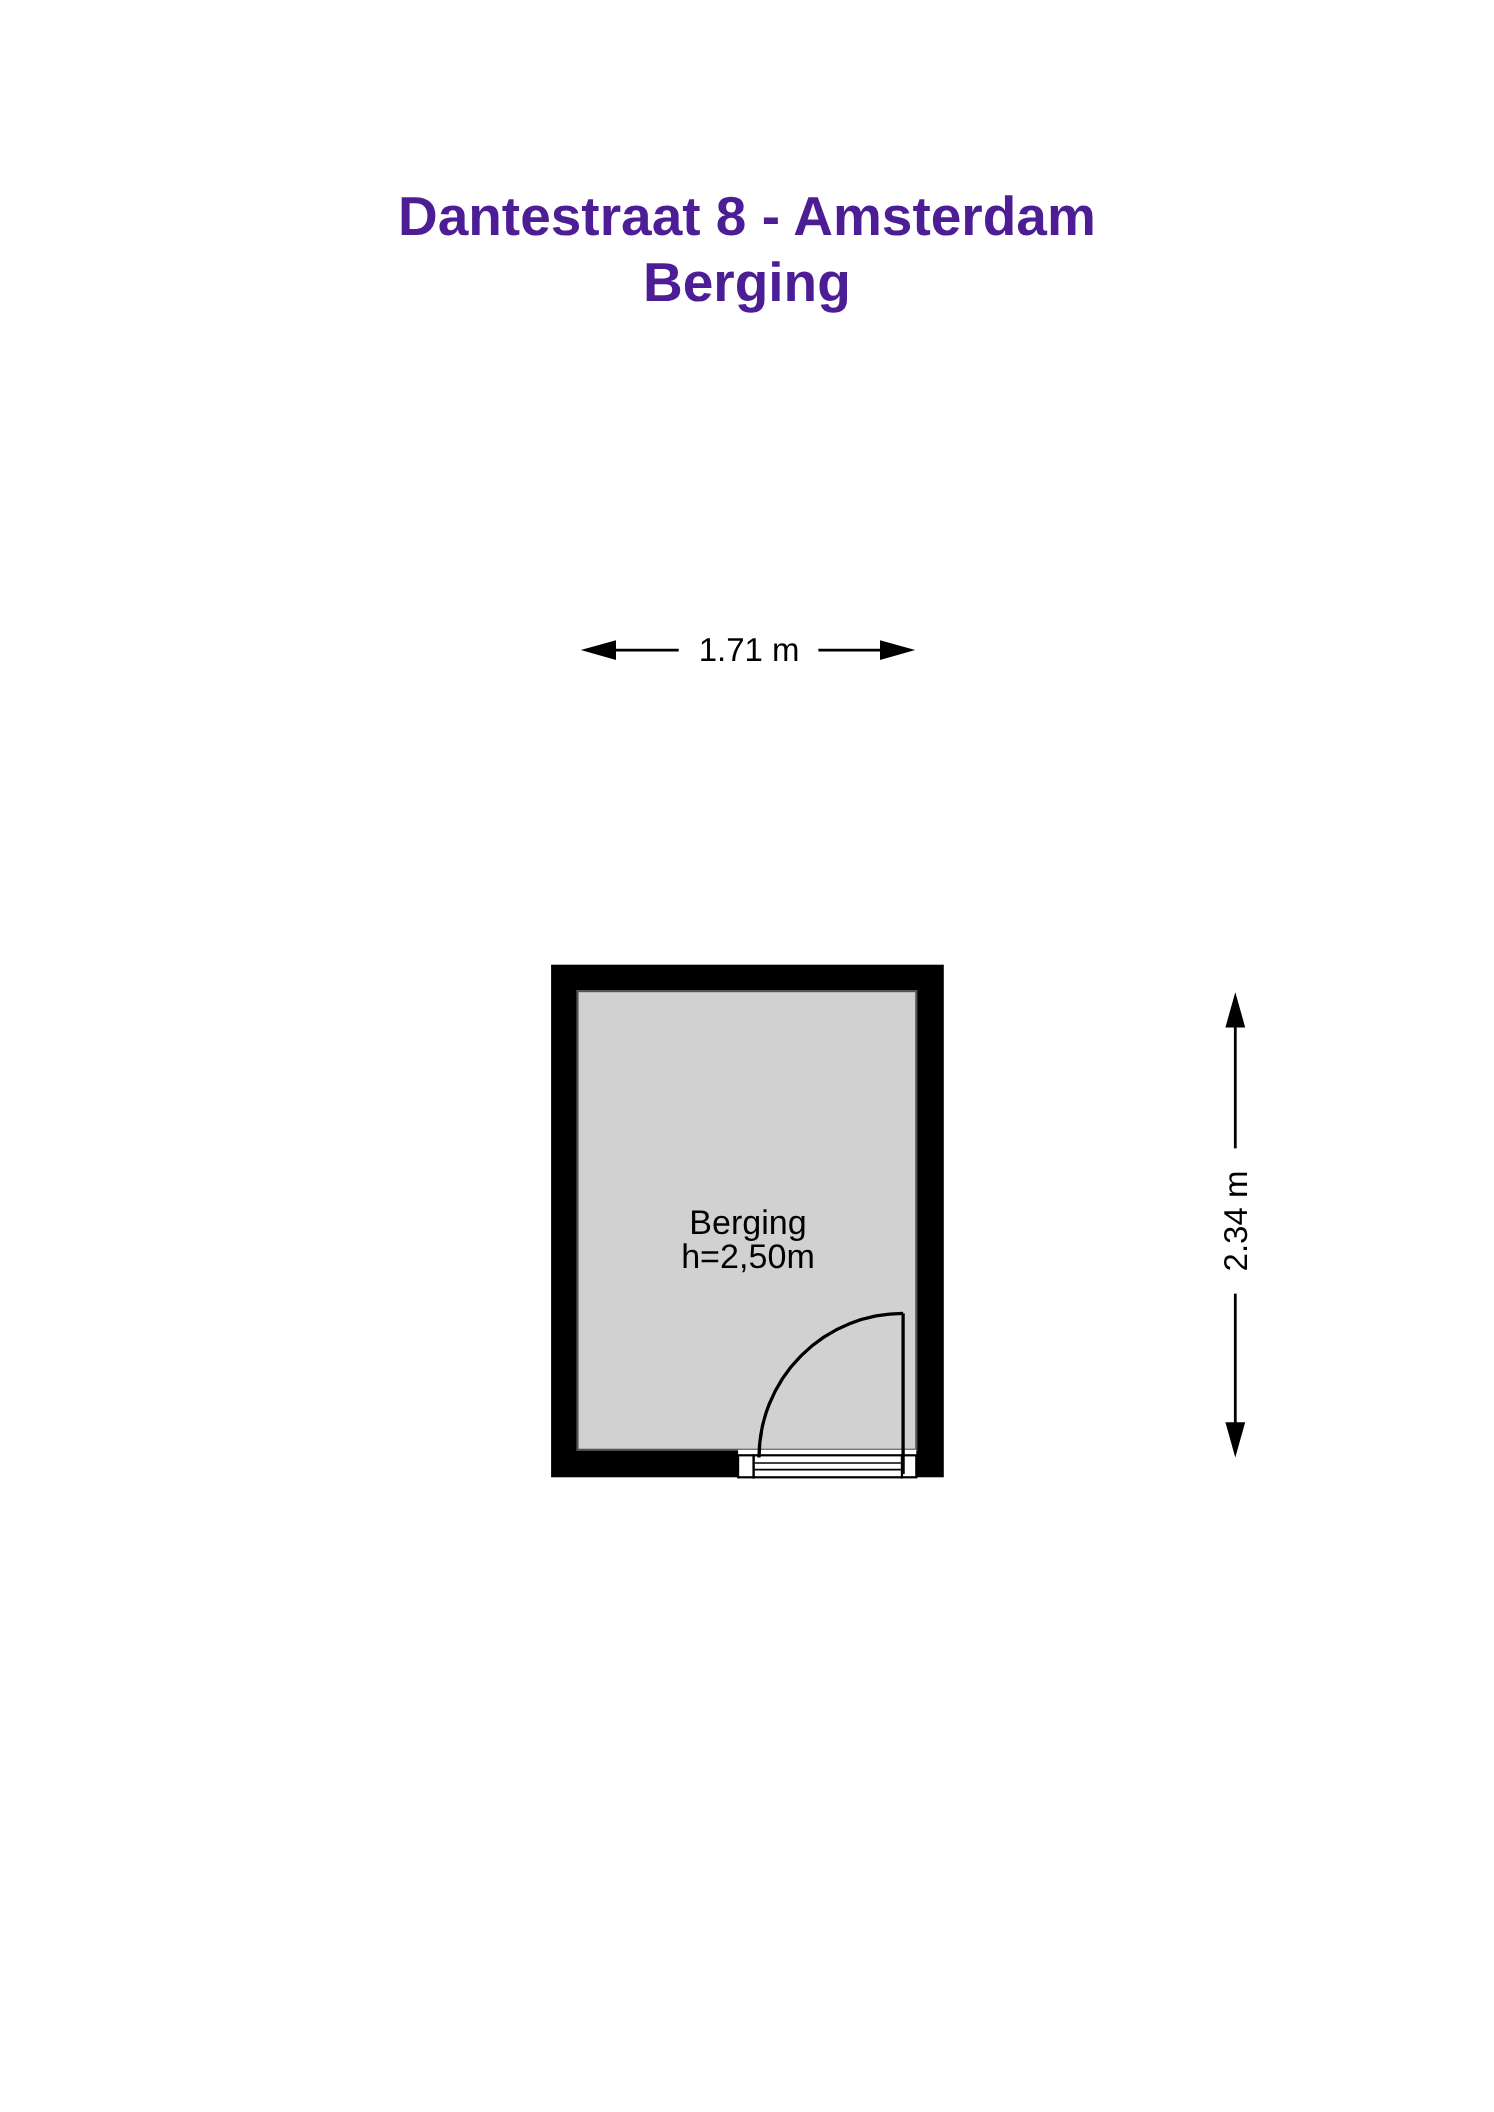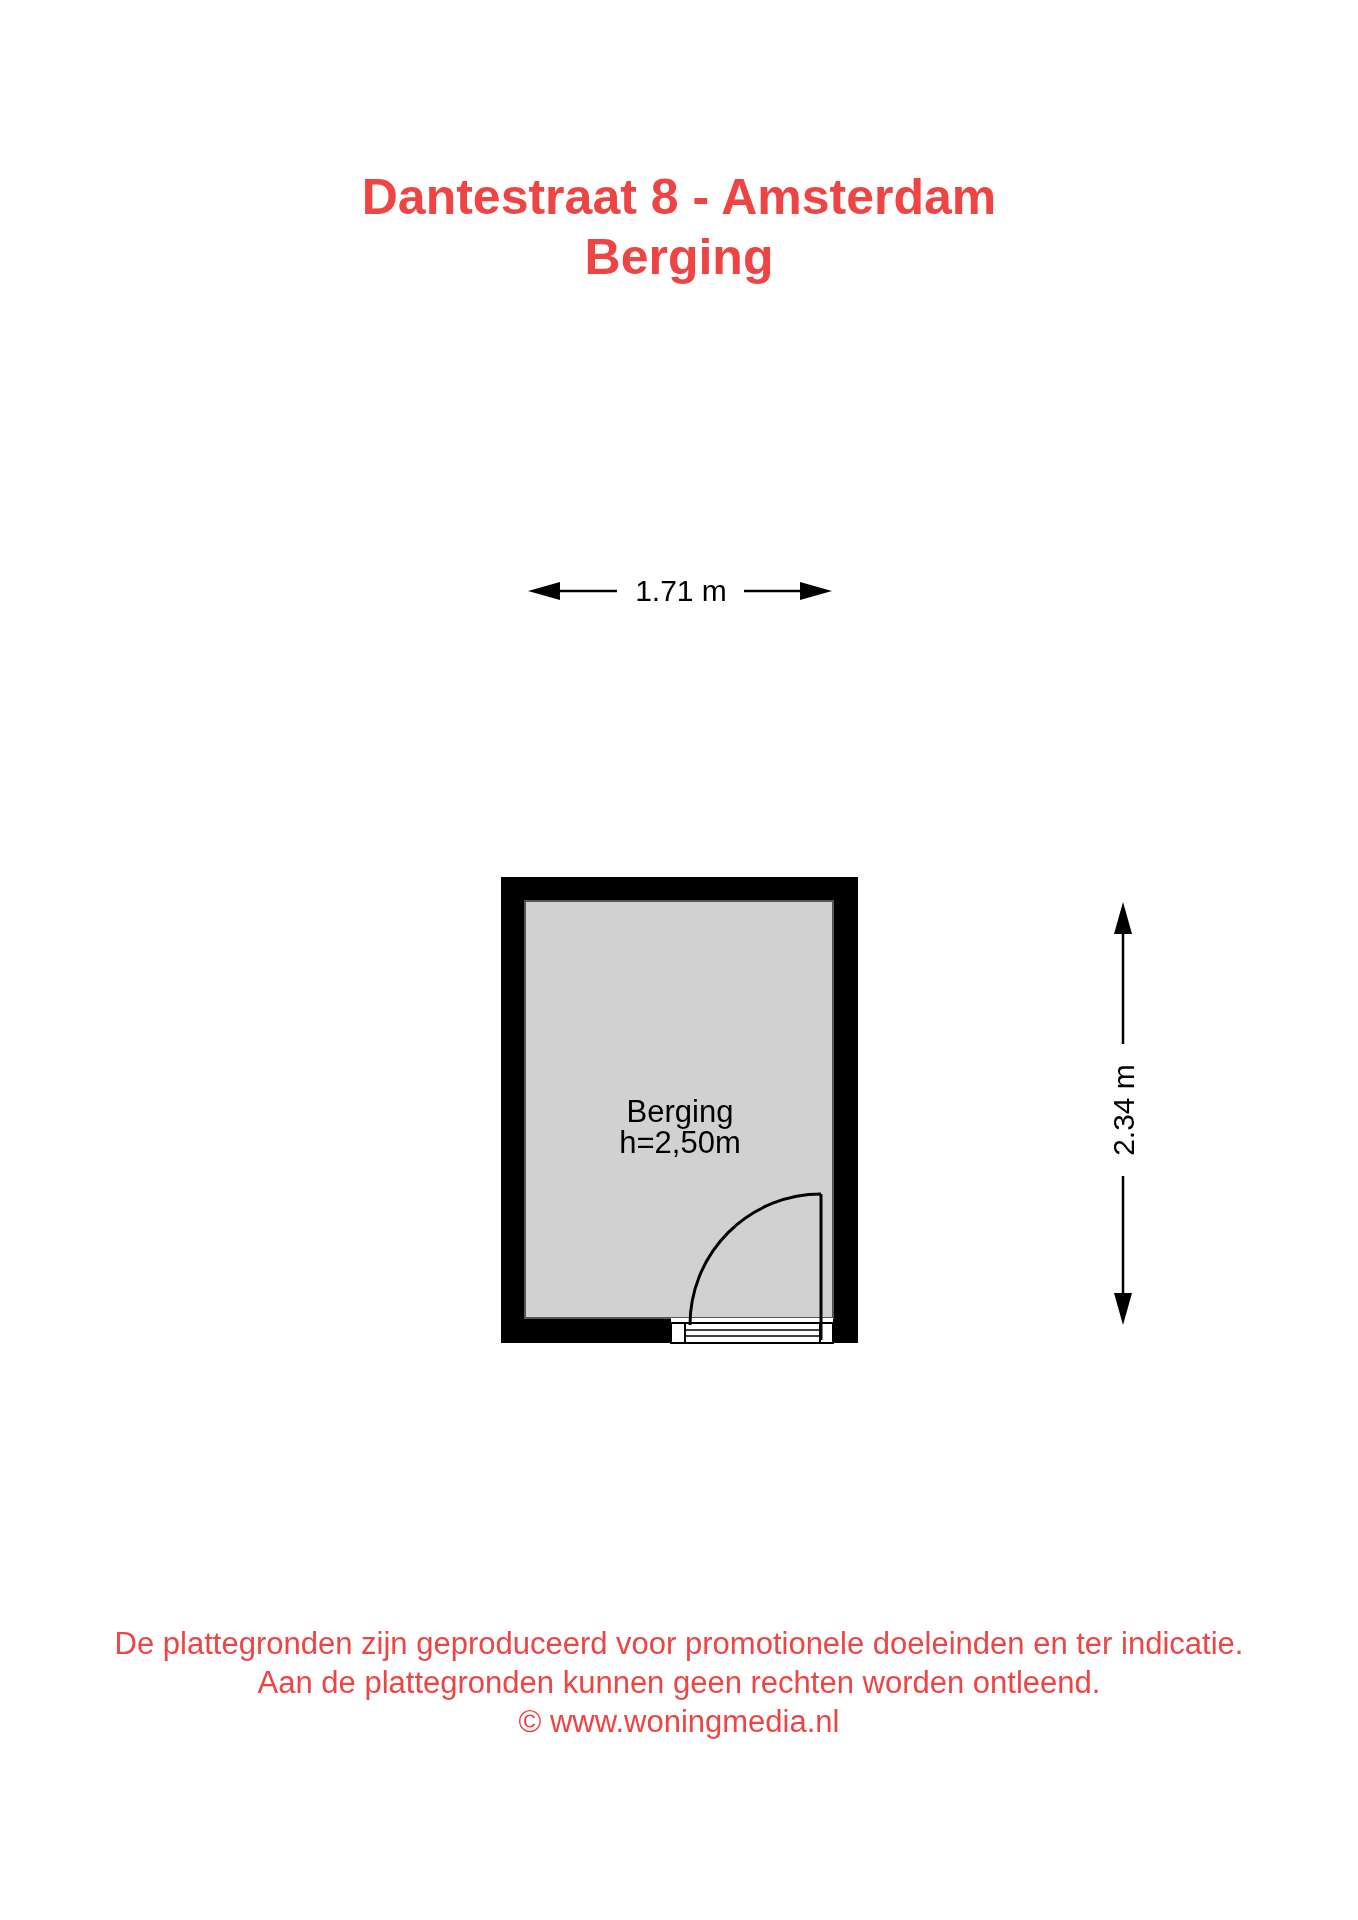--- a/index.html
+++ b/index.html
@@ -3,21 +3,21 @@
 <meta charset="utf-8">
 <style>
   html, body { margin: 0; padding: 0; background: #ffffff; }
   #page {
     position: relative;
     width: 1358px;
     height: 1920px;
     background: #ffffff;
     overflow: hidden;
     font-family: "Liberation Sans", sans-serif;
-    color: #ef4444;
+    color: #4c1d95;
   }
   #title-block {
     position: absolute;
     top: 167px;
     left: 0;
     width: 100%;
     text-align: center;
     font-weight: bold;
     font-size: 50px;
     line-height: 60px;
@@ -85,19 +85,14 @@
 
     <g>
       <polygon points="1123,902 1114,934 1132,934" fill="#000000"></polygon>
       <line x1="1123" y1="930" x2="1123" y2="1044" stroke="#000000" stroke-width="2.5"></line>
       <text transform="translate(1134,1110) rotate(-90)" text-anchor="middle" class="dim-label">2.34 m</text>
       <line x1="1123" y1="1176" x2="1123" y2="1296" stroke="#000000" stroke-width="2.5"></line>
       <polygon points="1123,1325 1114,1293 1132,1293" fill="#000000"></polygon>
     </g>
   </svg>
 
-  <div id="footer-block">
-    <div>De plattegronden zijn geproduceerd voor promotionele doeleinden en ter indicatie.</div>
-    <div>Aan de plattegronden kunnen geen rechten worden ontleend.</div>
-    <div>© www.woningmedia.nl</div>
-  </div>
 
 </div>
 
 </body></html>

